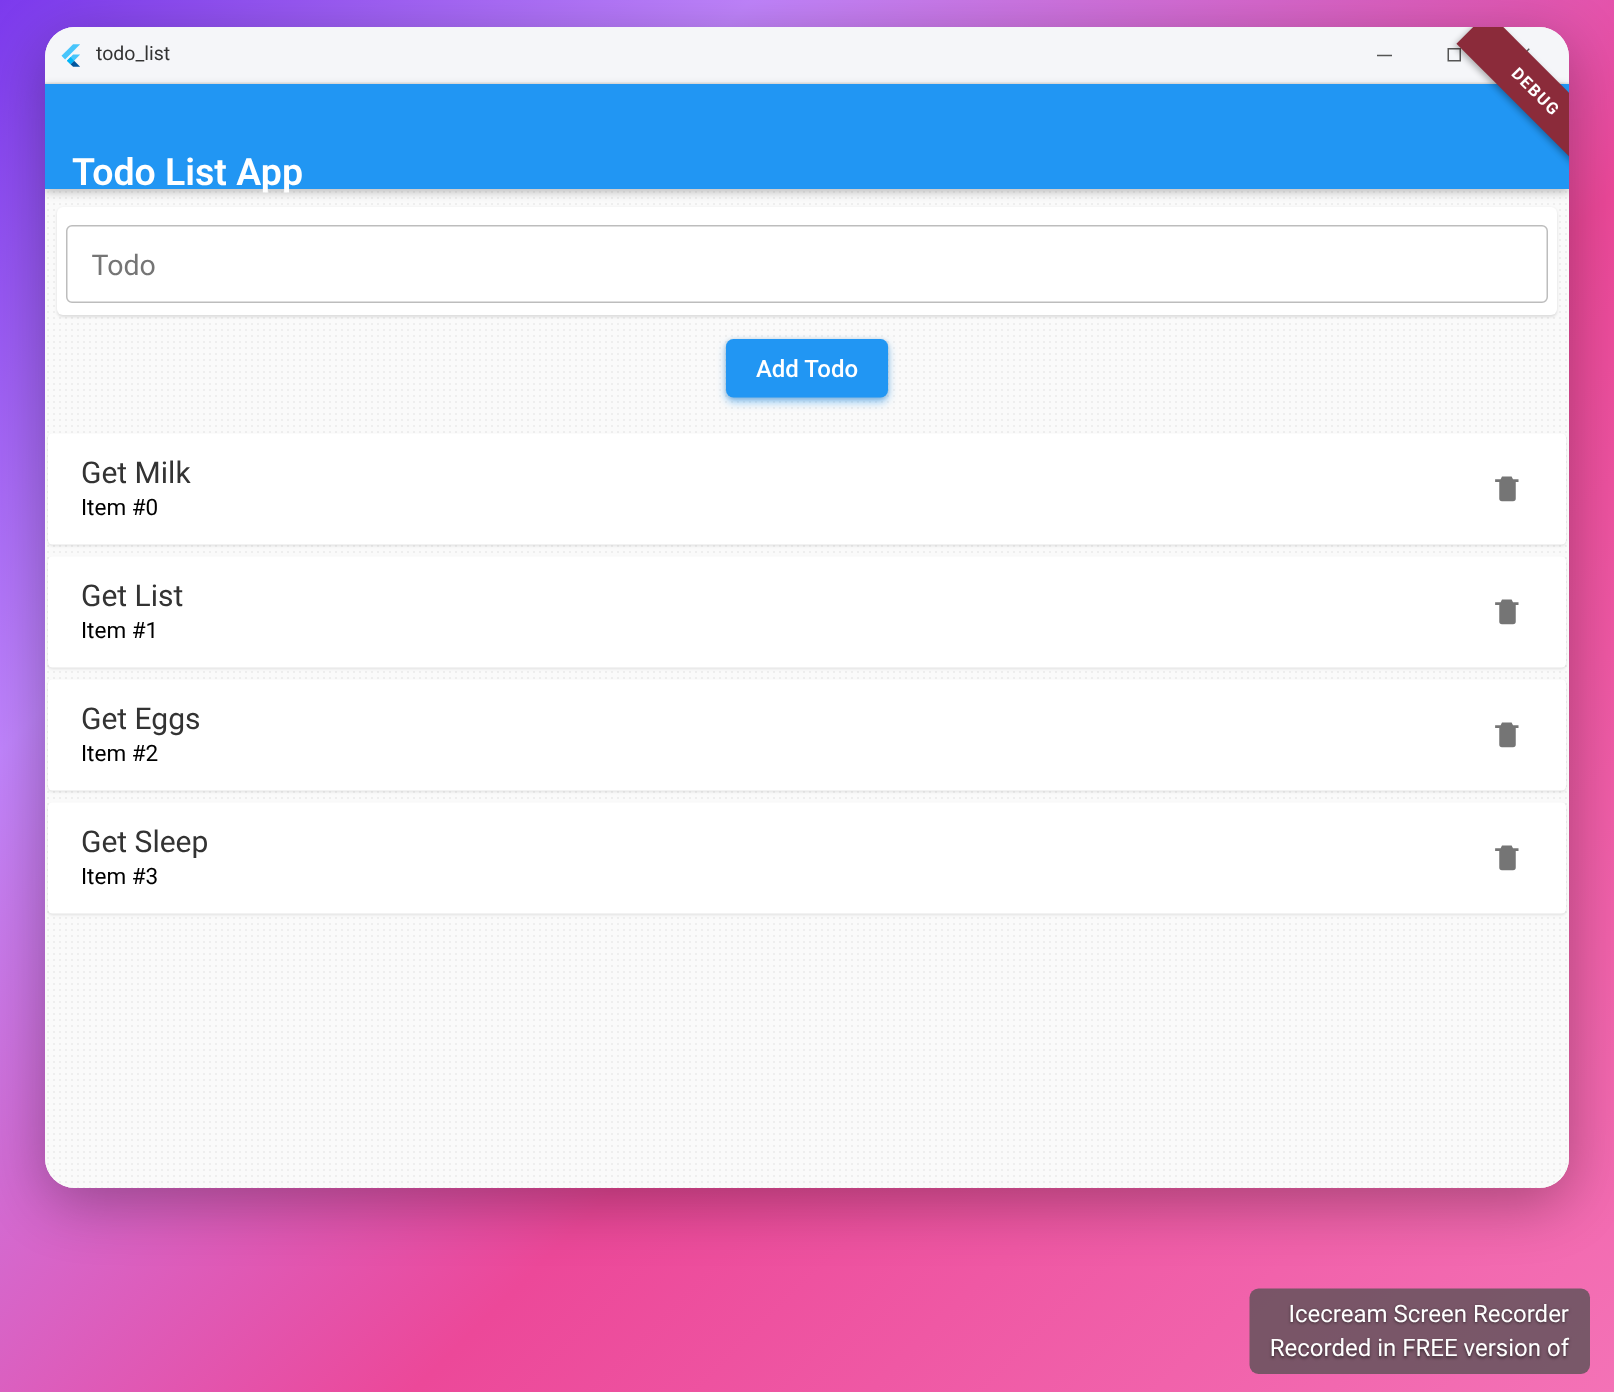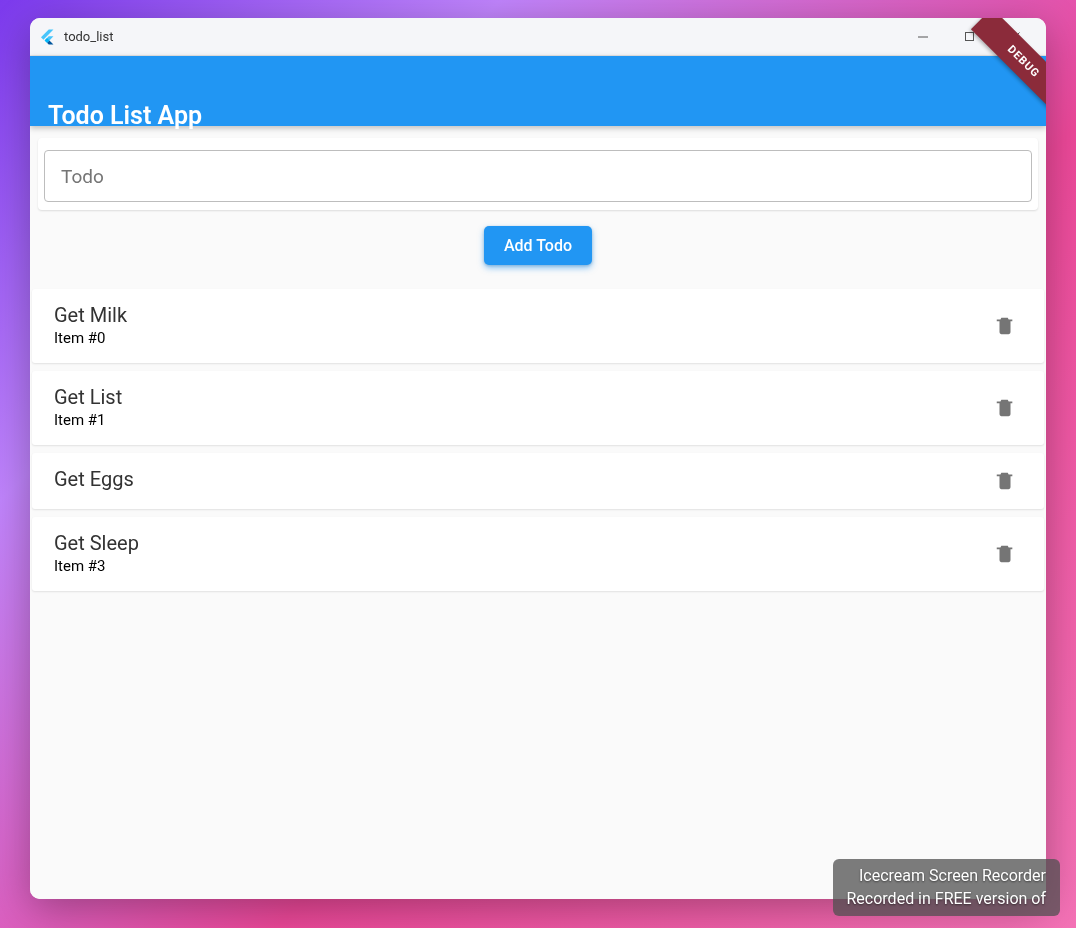--- a/index.html
+++ b/index.html
@@ -10,23 +10,23 @@
     }
     body {
       width: 1076px;
       height: 928px;
       background: linear-gradient(135deg, #7c3aed 0%, #c084fc 25%, #ec4899 60%, #f472b6 100%);
       padding: 18px 30px 0 30px;
       position: relative;
     }
     .window {
       width: 100%;
-      height: 881px;
+      height: 774px;
       background: #fafafa;
-      border-radius: 10px;
+      border-radius: 20px;
       overflow: hidden;
       box-shadow: 0 10px 40px rgba(0,0,0,0.3);
       display: flex;
       flex-direction: column;
       position: relative;
     }
     .titlebar {
       height: 38px;
       background: #f5f6f9;
       display: flex;
@@ -255,20 +255,21 @@
         <span class="trash-icon">
           <svg viewBox="0 0 24 24" fill="currentColor">
               <path d="M6 7h12v13a2 2 0 0 1-2 2H8a2 2 0 0 1-2-2V7zm3-3h6l1 2h4v2H3V6h4l1-2z"></path>
             </svg>
         </span>
       </div>
 
       <div class="todo-item">
         <div class="todo-text">
           <div class="todo-title">Get Eggs</div>
+          <div class="todo-sub">Item #2</div>
         </div>
         <span class="trash-icon">
           <svg viewBox="0 0 24 24" fill="currentColor">
               <path d="M6 7h12v13a2 2 0 0 1-2 2H8a2 2 0 0 1-2-2V7zm3-3h6l1 2h4v2H3V6h4l1-2z"></path>
             </svg>
         </span>
       </div>
 
       <div class="todo-item">
         <div class="todo-text">

